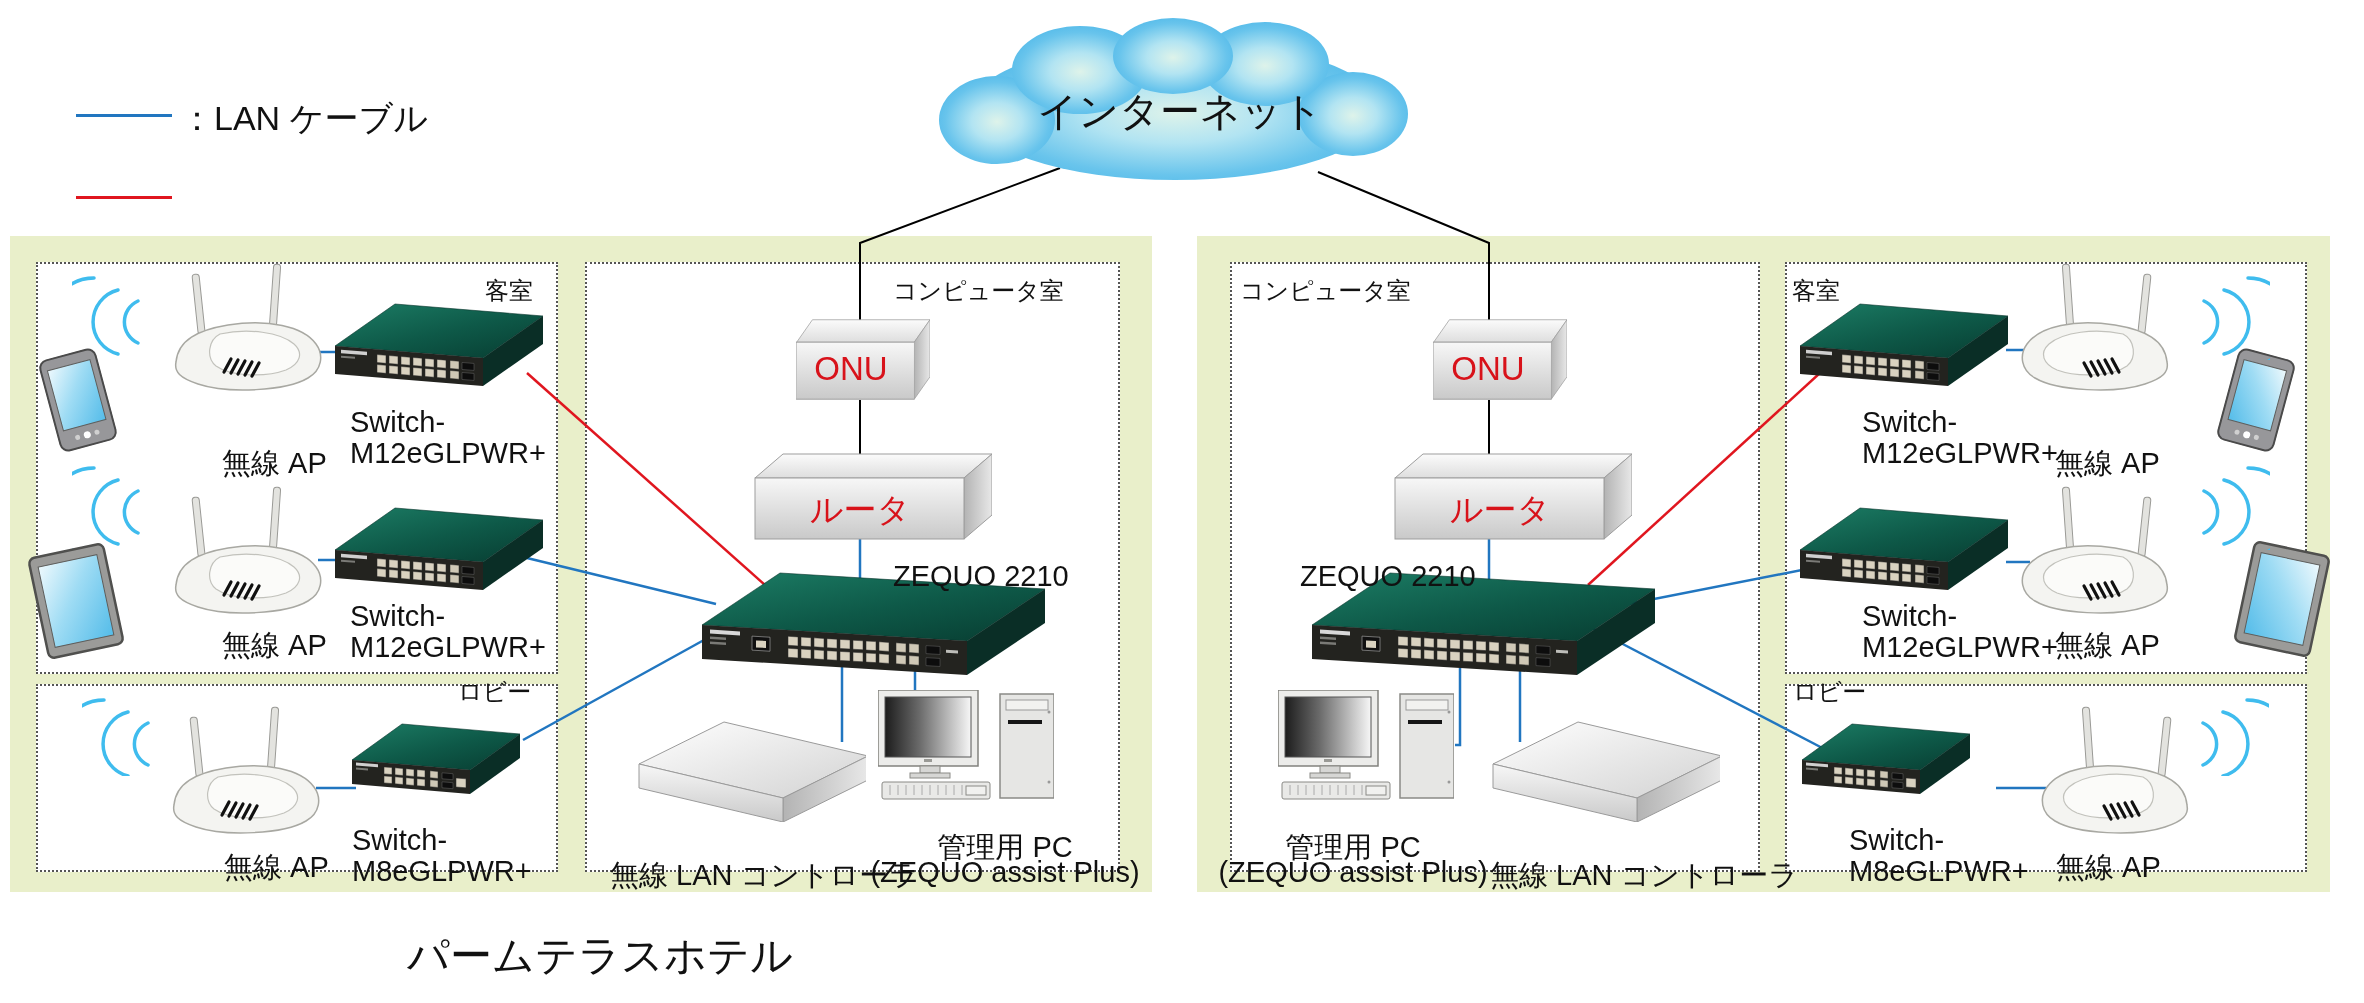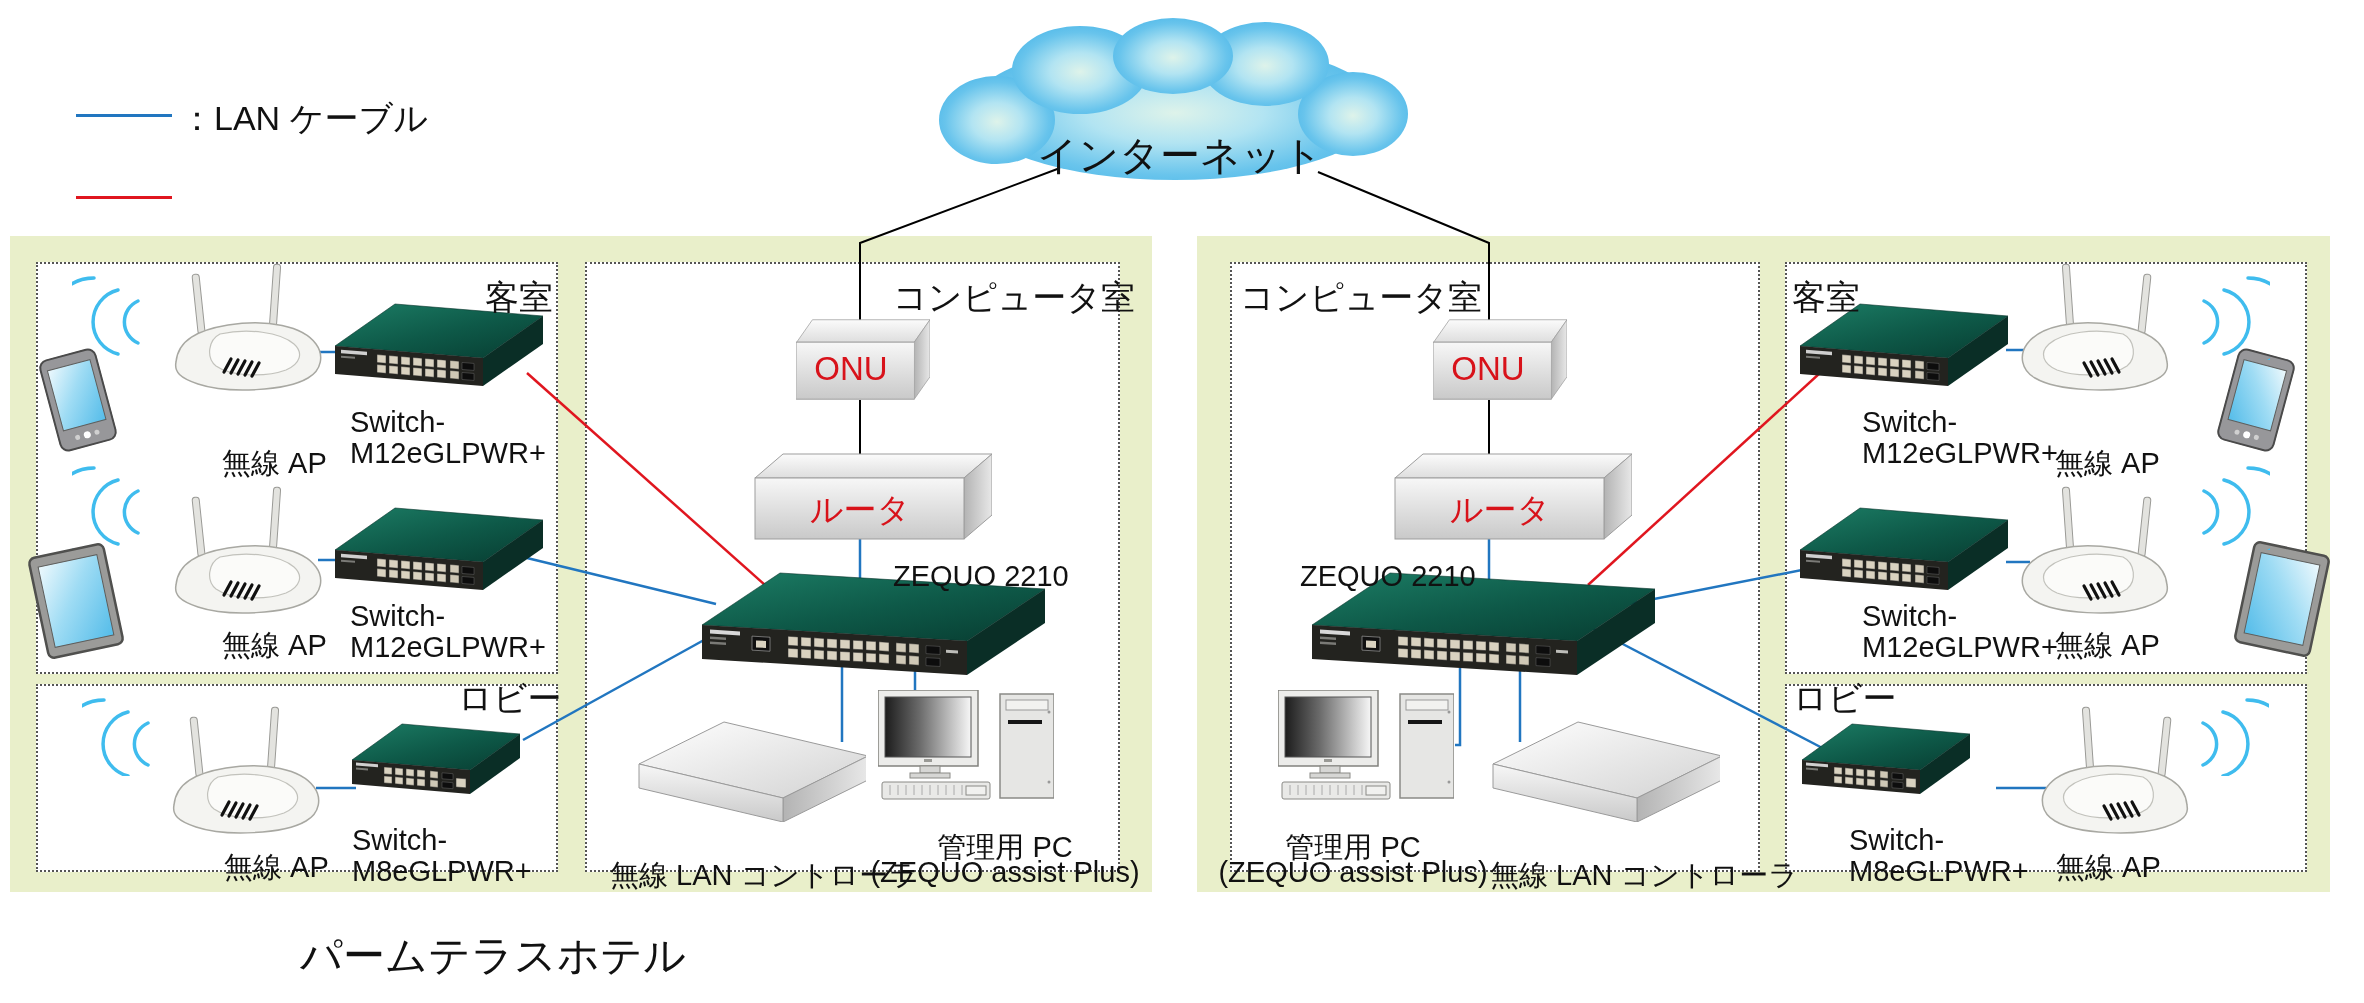--- a/index.html
+++ b/index.html
@@ -6,27 +6,27 @@
   #stage{position:relative;width:2364px;height:1003px;background:#ffffff;overflow:hidden;
          font-family:"Liberation Sans","DejaVu Sans",sans-serif;color:#111;}
   .panel{position:absolute;background:#e9efca;z-index:1;}
   .roombox{position:absolute;background:#ffffff;border:2px dotted #555;box-sizing:border-box;z-index:1;}
   #wires{position:absolute;left:0;top:0;z-index:2;}
   .lan{stroke:#2176c0;stroke-width:2.5;fill:none;}
   .fiber{stroke:#e0161f;stroke-width:2.5;fill:none;}
   .wire{stroke:#000;stroke-width:2;fill:none;}
   .dev{position:absolute;z-index:3;line-height:0;}
   .lbl{position:absolute;z-index:4;white-space:nowrap;}
-  .room-lbl{font-size:34px;}
+  .room-lbl{font-size:24px;}
   .dev-lbl{font-size:29px;margin-top:24px;}
   .red-lbl{color:#d8121a;font-size:33px;text-align:center;z-index:4;position:absolute;}
-  .hotel-name{position:absolute;font-size:42px;text-align:left;z-index:4;}
+  .hotel-name{position:absolute;font-size:42px;text-align:center;z-index:4;}
   .legend-text{position:absolute;font-size:34px;z-index:4;white-space:nowrap;}
   .legend-swatch{position:absolute;height:3px;width:96px;z-index:4;}
-  .cloud-lbl{position:absolute;font-size:40px;text-align:center;z-index:4;margin-top:44px;}
+  .cloud-lbl{position:absolute;font-size:40px;text-align:center;z-index:4;}
   .mirror{transform:scaleX(-1);}
 </style>
 </head>
 <body>
 
 <div id="stage">
 
   <svg width="0" height="0" style="position:absolute">
     <defs>
       <linearGradient id="gTop" x1="0" y1="0" x2="0.9" y2="1">

